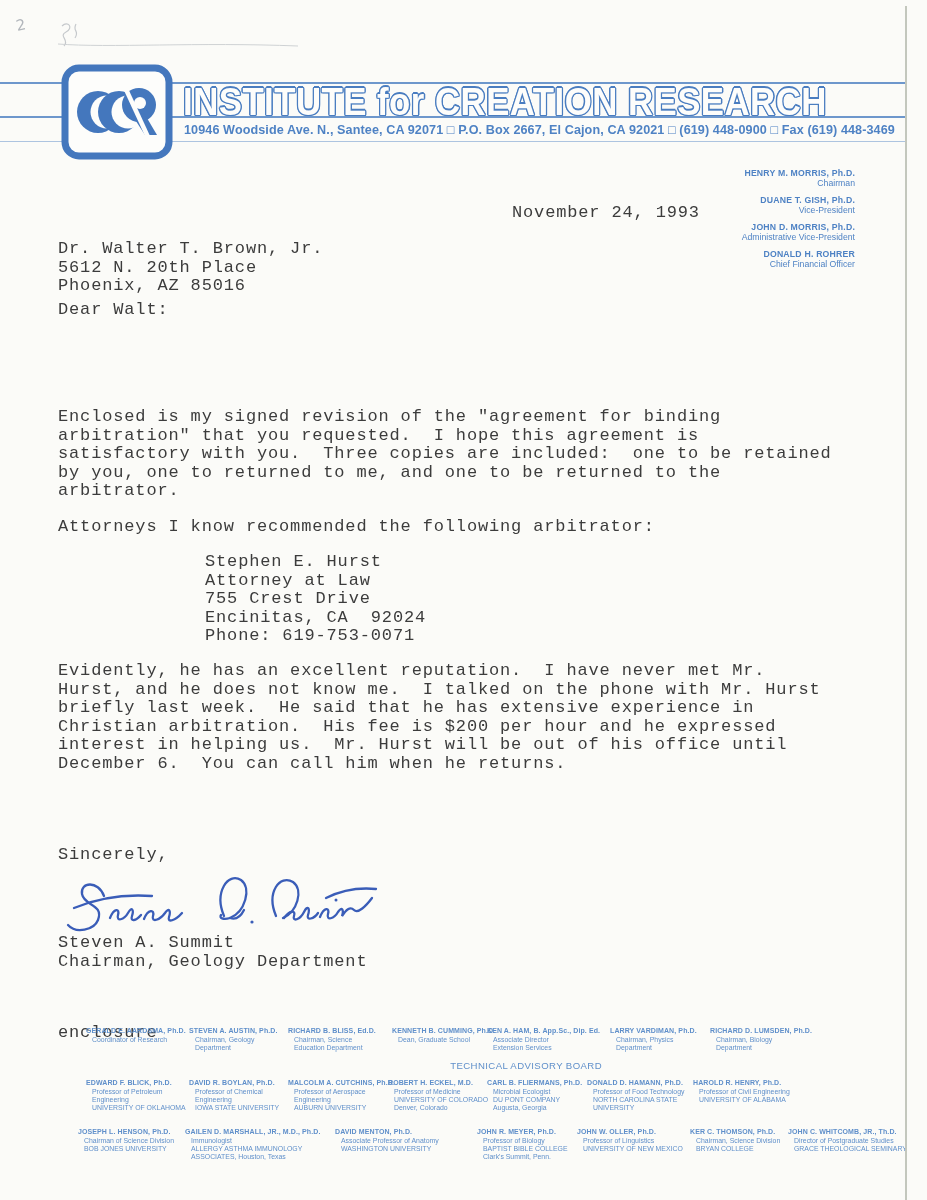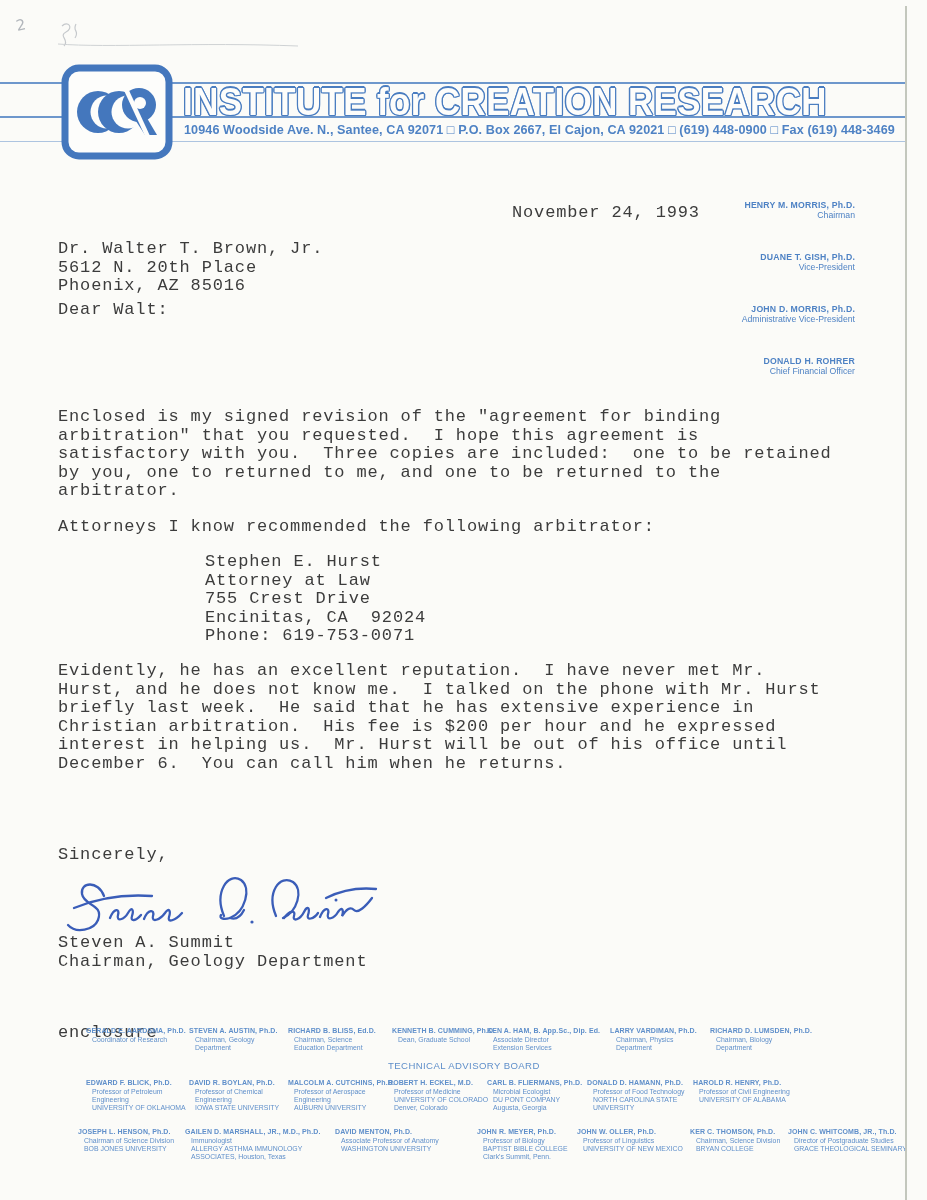--- a/index.html
+++ b/index.html
@@ -24,37 +24,37 @@
     text-shadow:1.4px 0 #4a7dc0,-1.4px 0 #4a7dc0,0 1.4px #4a7dc0,0 -1.4px #4a7dc0,
                 1px 1px #4a7dc0,-1px -1px #4a7dc0,1px -1px #4a7dc0,-1px 1px #4a7dc0;
     transform:scaleX(.94) scaleY(1.05); transform-origin:left top;
   }
   .address{
     position:absolute; left:184px; top:123px; z-index:2; white-space:nowrap;
     font-size:12.6px; font-weight:700; color:#4e82c4; letter-spacing:.1px;
   }
   
   .officers{position:absolute; right:72px; top:168px; text-align:right; color:#4e82c4; z-index:2;}
-  .off{margin-bottom:7px;margin-top:32px;}
+  .off{margin-bottom:7px;}
   .off-name{font-size:8.7px; font-weight:700; letter-spacing:.2px;}
   .off-title{font-size:8.7px;}
   
   .mono{
     position:absolute; font-family:"Liberation Mono", monospace;
     font-size:17px; letter-spacing:.85px; line-height:18.6px;
     white-space:pre; color:#3c3c3c;
   }
   
   .sig{position:absolute; left:64px; top:870px; width:316px; height:74px;}
   
   .fo{position:absolute; color:#5f8fca; width:118px;}
   .fo-name{font-size:7px; font-weight:700; line-height:8.6px; letter-spacing:.1px;}
   .fo-lines{font-size:6.9px; line-height:8.4px; white-space:pre; padding-left:6px;}
   .board-title{
-    position:absolute; left:388px; top:1060px; width:214px; text-align:left;
+    position:absolute; left:388px; top:1060px; width:214px; text-align:right;
     color:#5f8fca; font-size:9.6px; letter-spacing:.4px; font-weight:400;
   }
 </style>
 </head>
 <body>
 
 <div class="page">
 
   <div class="abs pencil" style="left:16px;top:16px;font-size:15px;transform:rotate(-12deg);opacity:.75">2</div>
   <svg class="abs" style="left:48px;top:18px;opacity:.55" width="280" height="36" viewBox="0 0 280 36">

